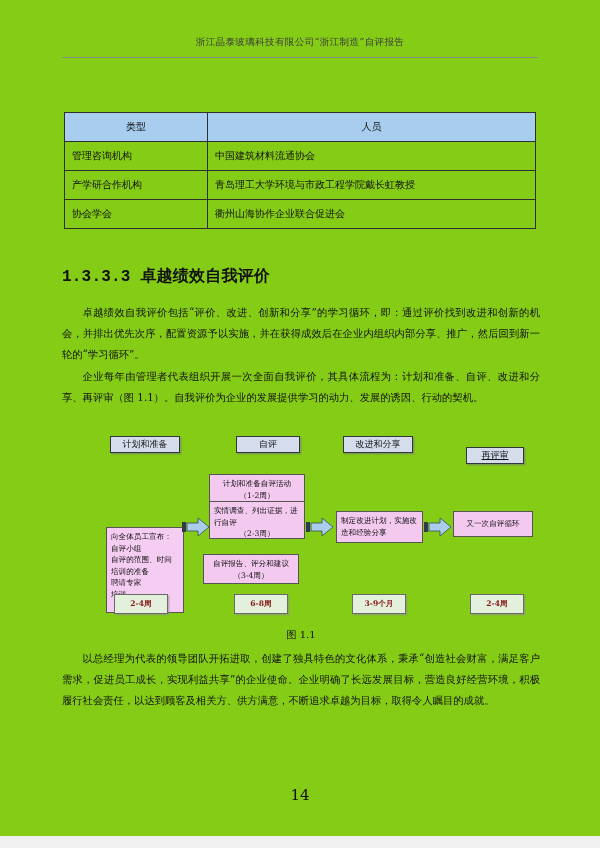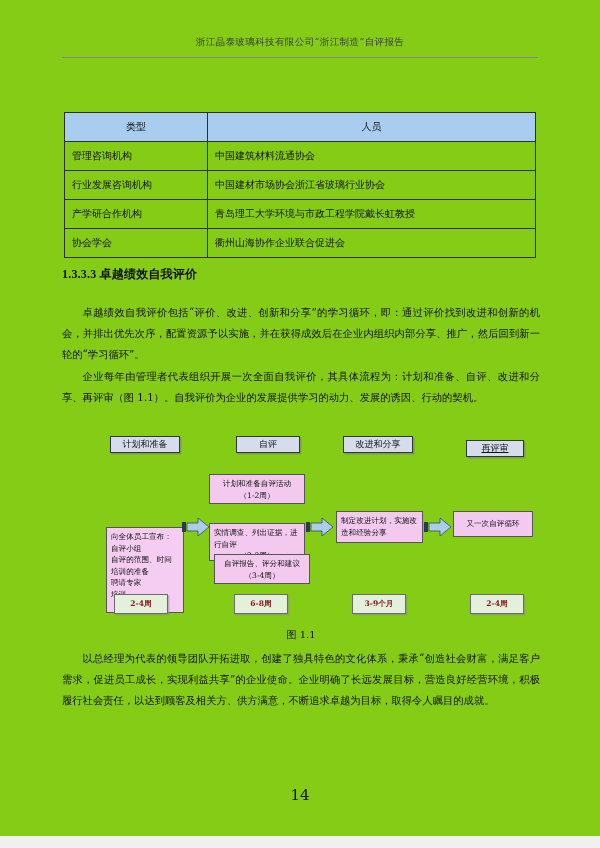--- a/index.html
+++ b/index.html
@@ -77,24 +77,24 @@
     text-align: center;
   }
   .data-table .col-type { width: 128px; }
   .data-table tbody td { text-align: left; }
 
   
   .section-heading {
     position: absolute;
     top: 266px;
     left: 62px;
-    font-size: 12px;
+    font-size: 16px;
     font-weight: bold;
     color: #111;
-    font-family: Liberation Serif, serif;
+    font-family: Liberation Mono, monospace;
     letter-spacing: 0.2px;
   }
 
   
   .para {
     position: absolute;
     left: 62px;
     width: 478px;
     font-family: "DejaVu Serif", "Liberation Serif", serif;
     font-size: 10.3px;
@@ -124,21 +124,21 @@
     font-size: 9px;
     color: #111;
     text-align: center;
     line-height: 15px;
     height: 15px;
     box-shadow: 1.5px 1.5px 0 rgba(120,120,120,0.55);
   }
   .sh1 { left: 48px;  top: 0px; width: 68px; }
   .sh2 { left: 174px; top: 0px; width: 62px; }
   .sh3 { left: 281px; top: 0px; width: 68px; }
-  .sh4 { left: 404px; top: 4px; width: 56px; text-decoration: underline; }
+  .sh4 { left: 404px; top: 11px; width: 56px; text-decoration: underline; }
 
   .pbox {
     position: absolute;
     background: #f4c9f0;
     border: 1px solid #555;
     font-family: "DejaVu Serif", "Liberation Serif", serif;
     font-size: 7.6px;
     color: #111;
     line-height: 11.5px;
     box-sizing: border-box;
@@ -146,22 +146,22 @@
   }
   .pbox.center { text-align: center; }
   .pbox.left   { text-align: left; }
 
   .pb-left {
     left: 44px; top: 51px; width: 78px; height: 86px;
     background: #f6cdf2;
     margin-top: 40px;
   }
   .pb-m1 { left: 147px; top: 38px;  width: 96px; height: 30px; }
-  .pb-m2 { left: 147px; top: 87px;  width: 96px; height: 38px; }
-  .pb-m3 { left: 152px; top: 118px; width: 96px; height: 30px; }
+  .pb-m2 { left: 147px; top: 65px;  width: 96px; height: 38px; }
+  .pb-m3 { left: 141px; top: 118px; width: 96px; height: 30px; }
   .pb-r1 { left: 274px; top: 75px;  width: 87px; height: 32px; }
   .pb-r2 { left: 391px; top: 75px;  width: 80px; height: 26px; }
 
   .pb-left .ln { display: block; }
   .wk { display: block; }
 
   
   .arrow {
     position: absolute;
     height: 22px;
@@ -240,24 +240,20 @@
         <td class="col-type">类型</td>
         <td>人员</td>
       </tr>
     </thead>
     <tbody>
       <tr>
         <td>管理咨询机构</td>
         <td>中国建筑材料流通协会</td>
       </tr>
       <tr>
-        <td>行业发展咨询机构</td>
-        <td>中国建材市场协会浙江省玻璃行业协会</td>
-      </tr>
-      <tr>
         <td>产学研合作机构</td>
         <td>青岛理工大学环境与市政工程学院戴长虹教授</td>
       </tr>
       <tr>
         <td>协会学会</td>
         <td>衢州山海协作企业联合促进会</td>
       </tr>
     </tbody>
   </table>
 

